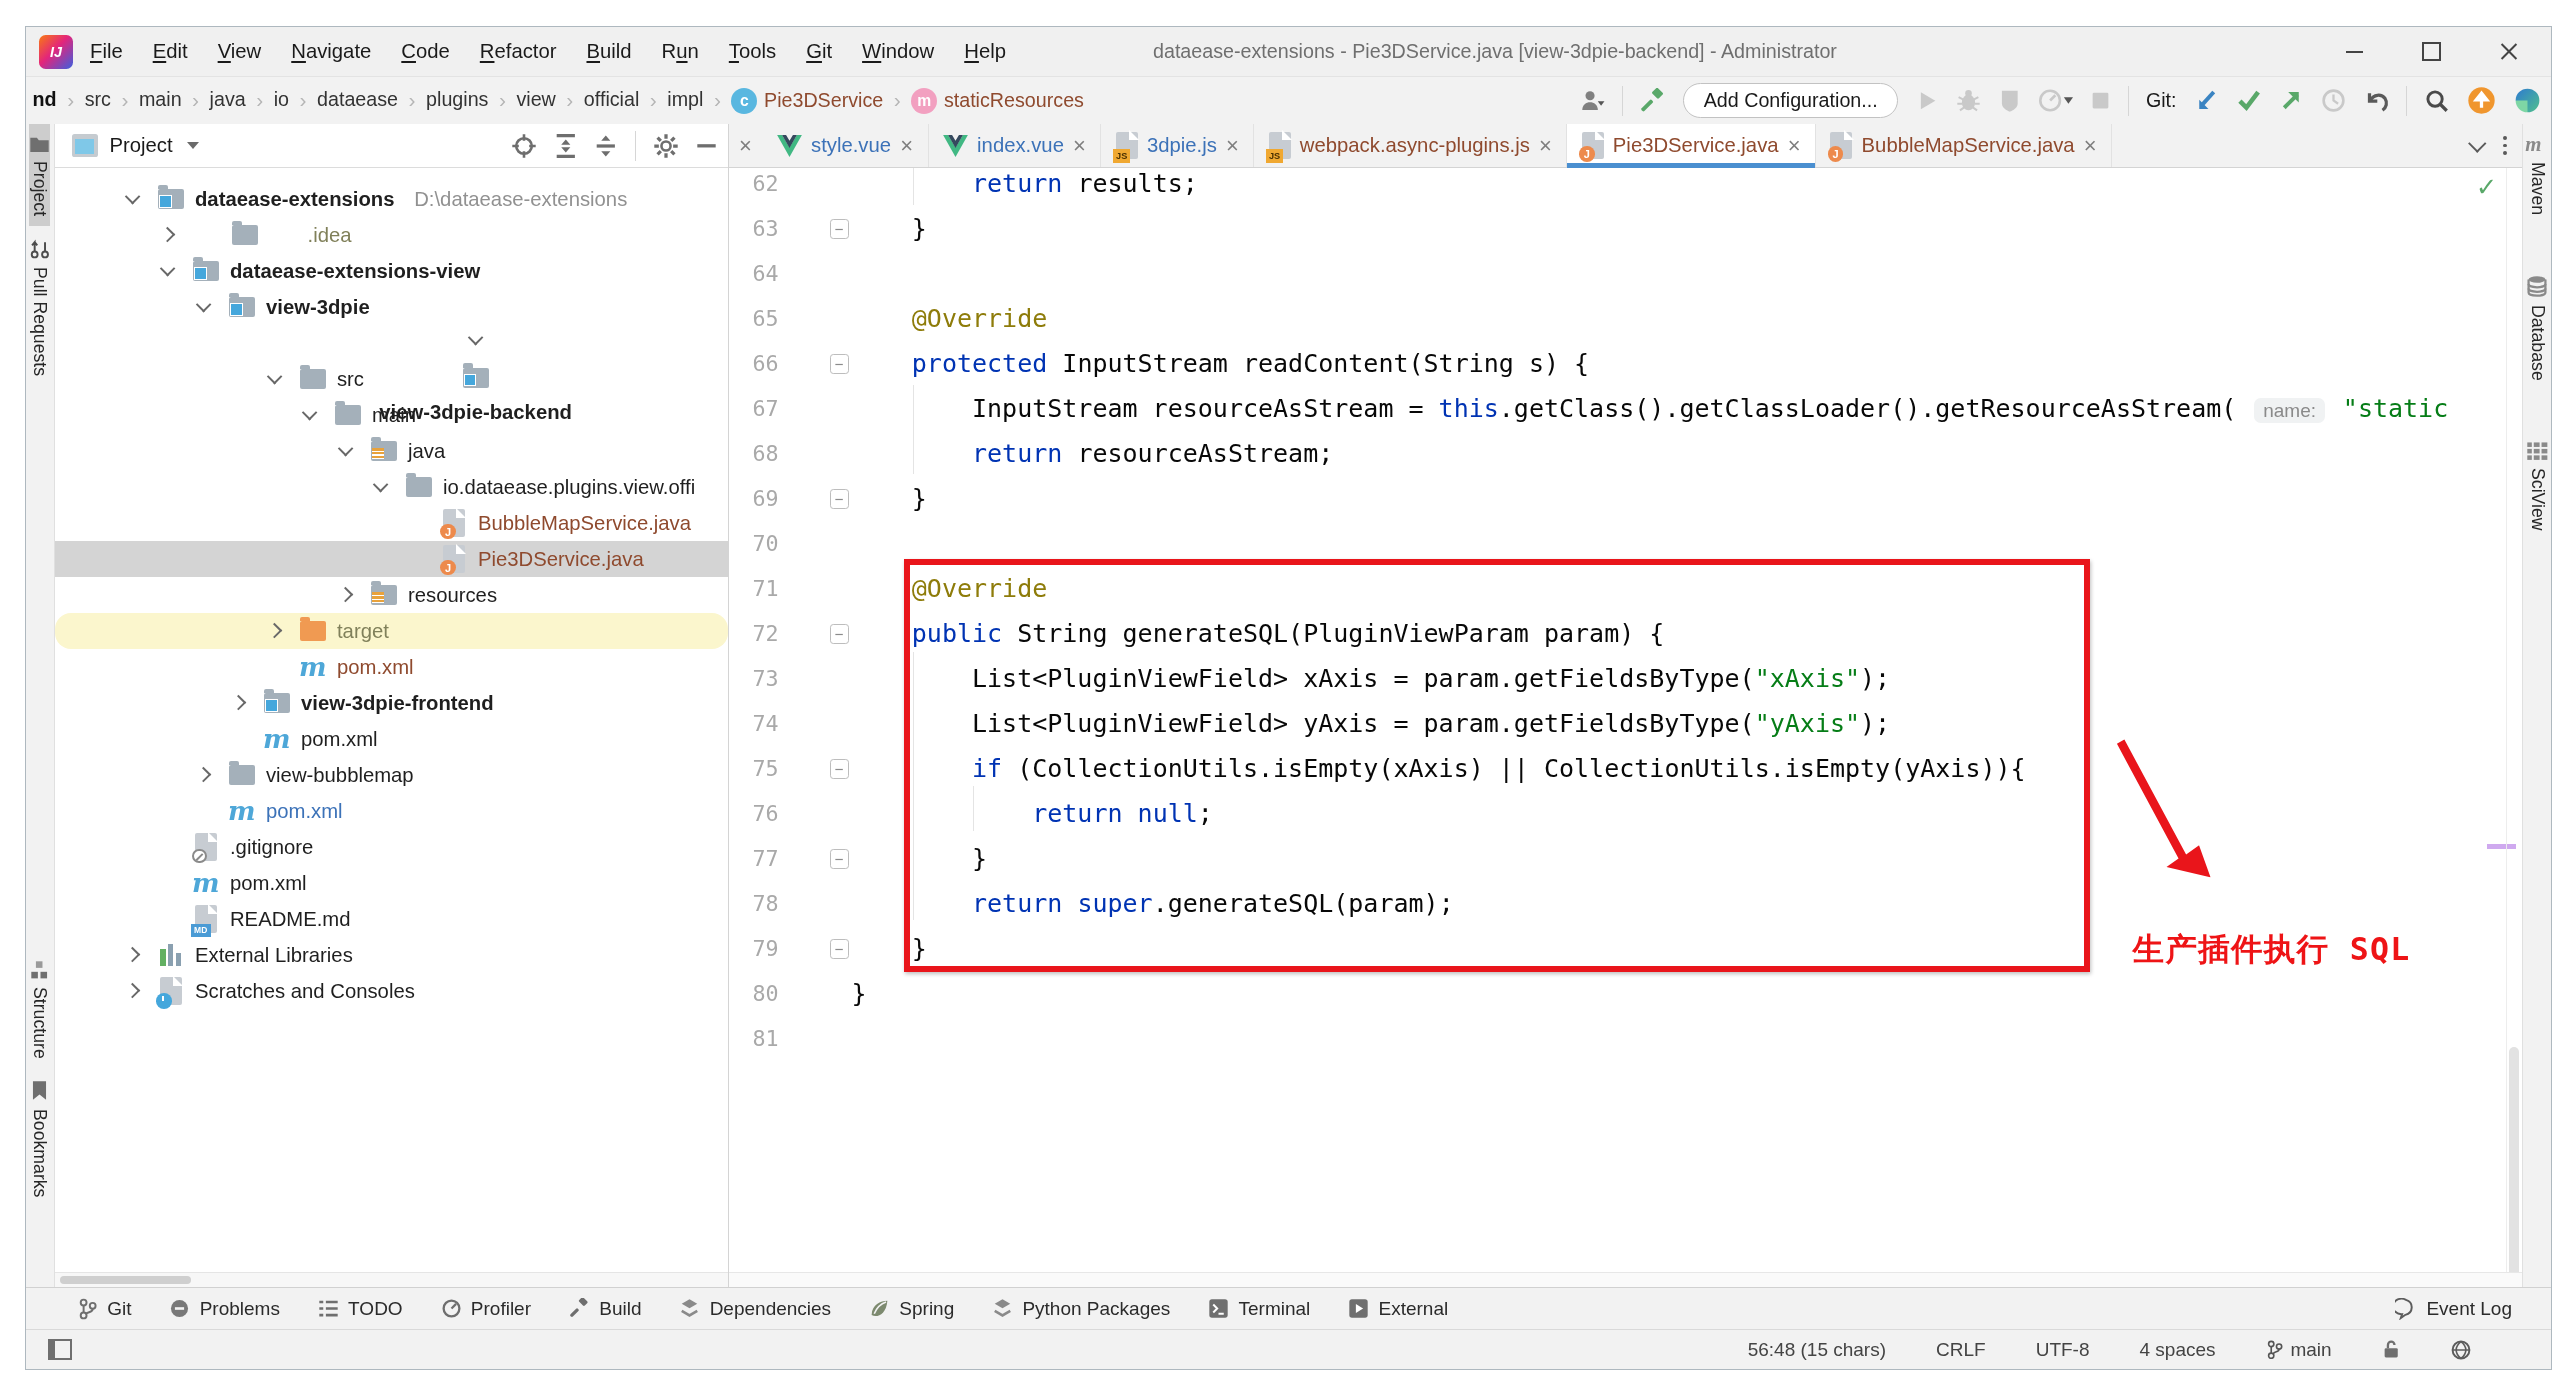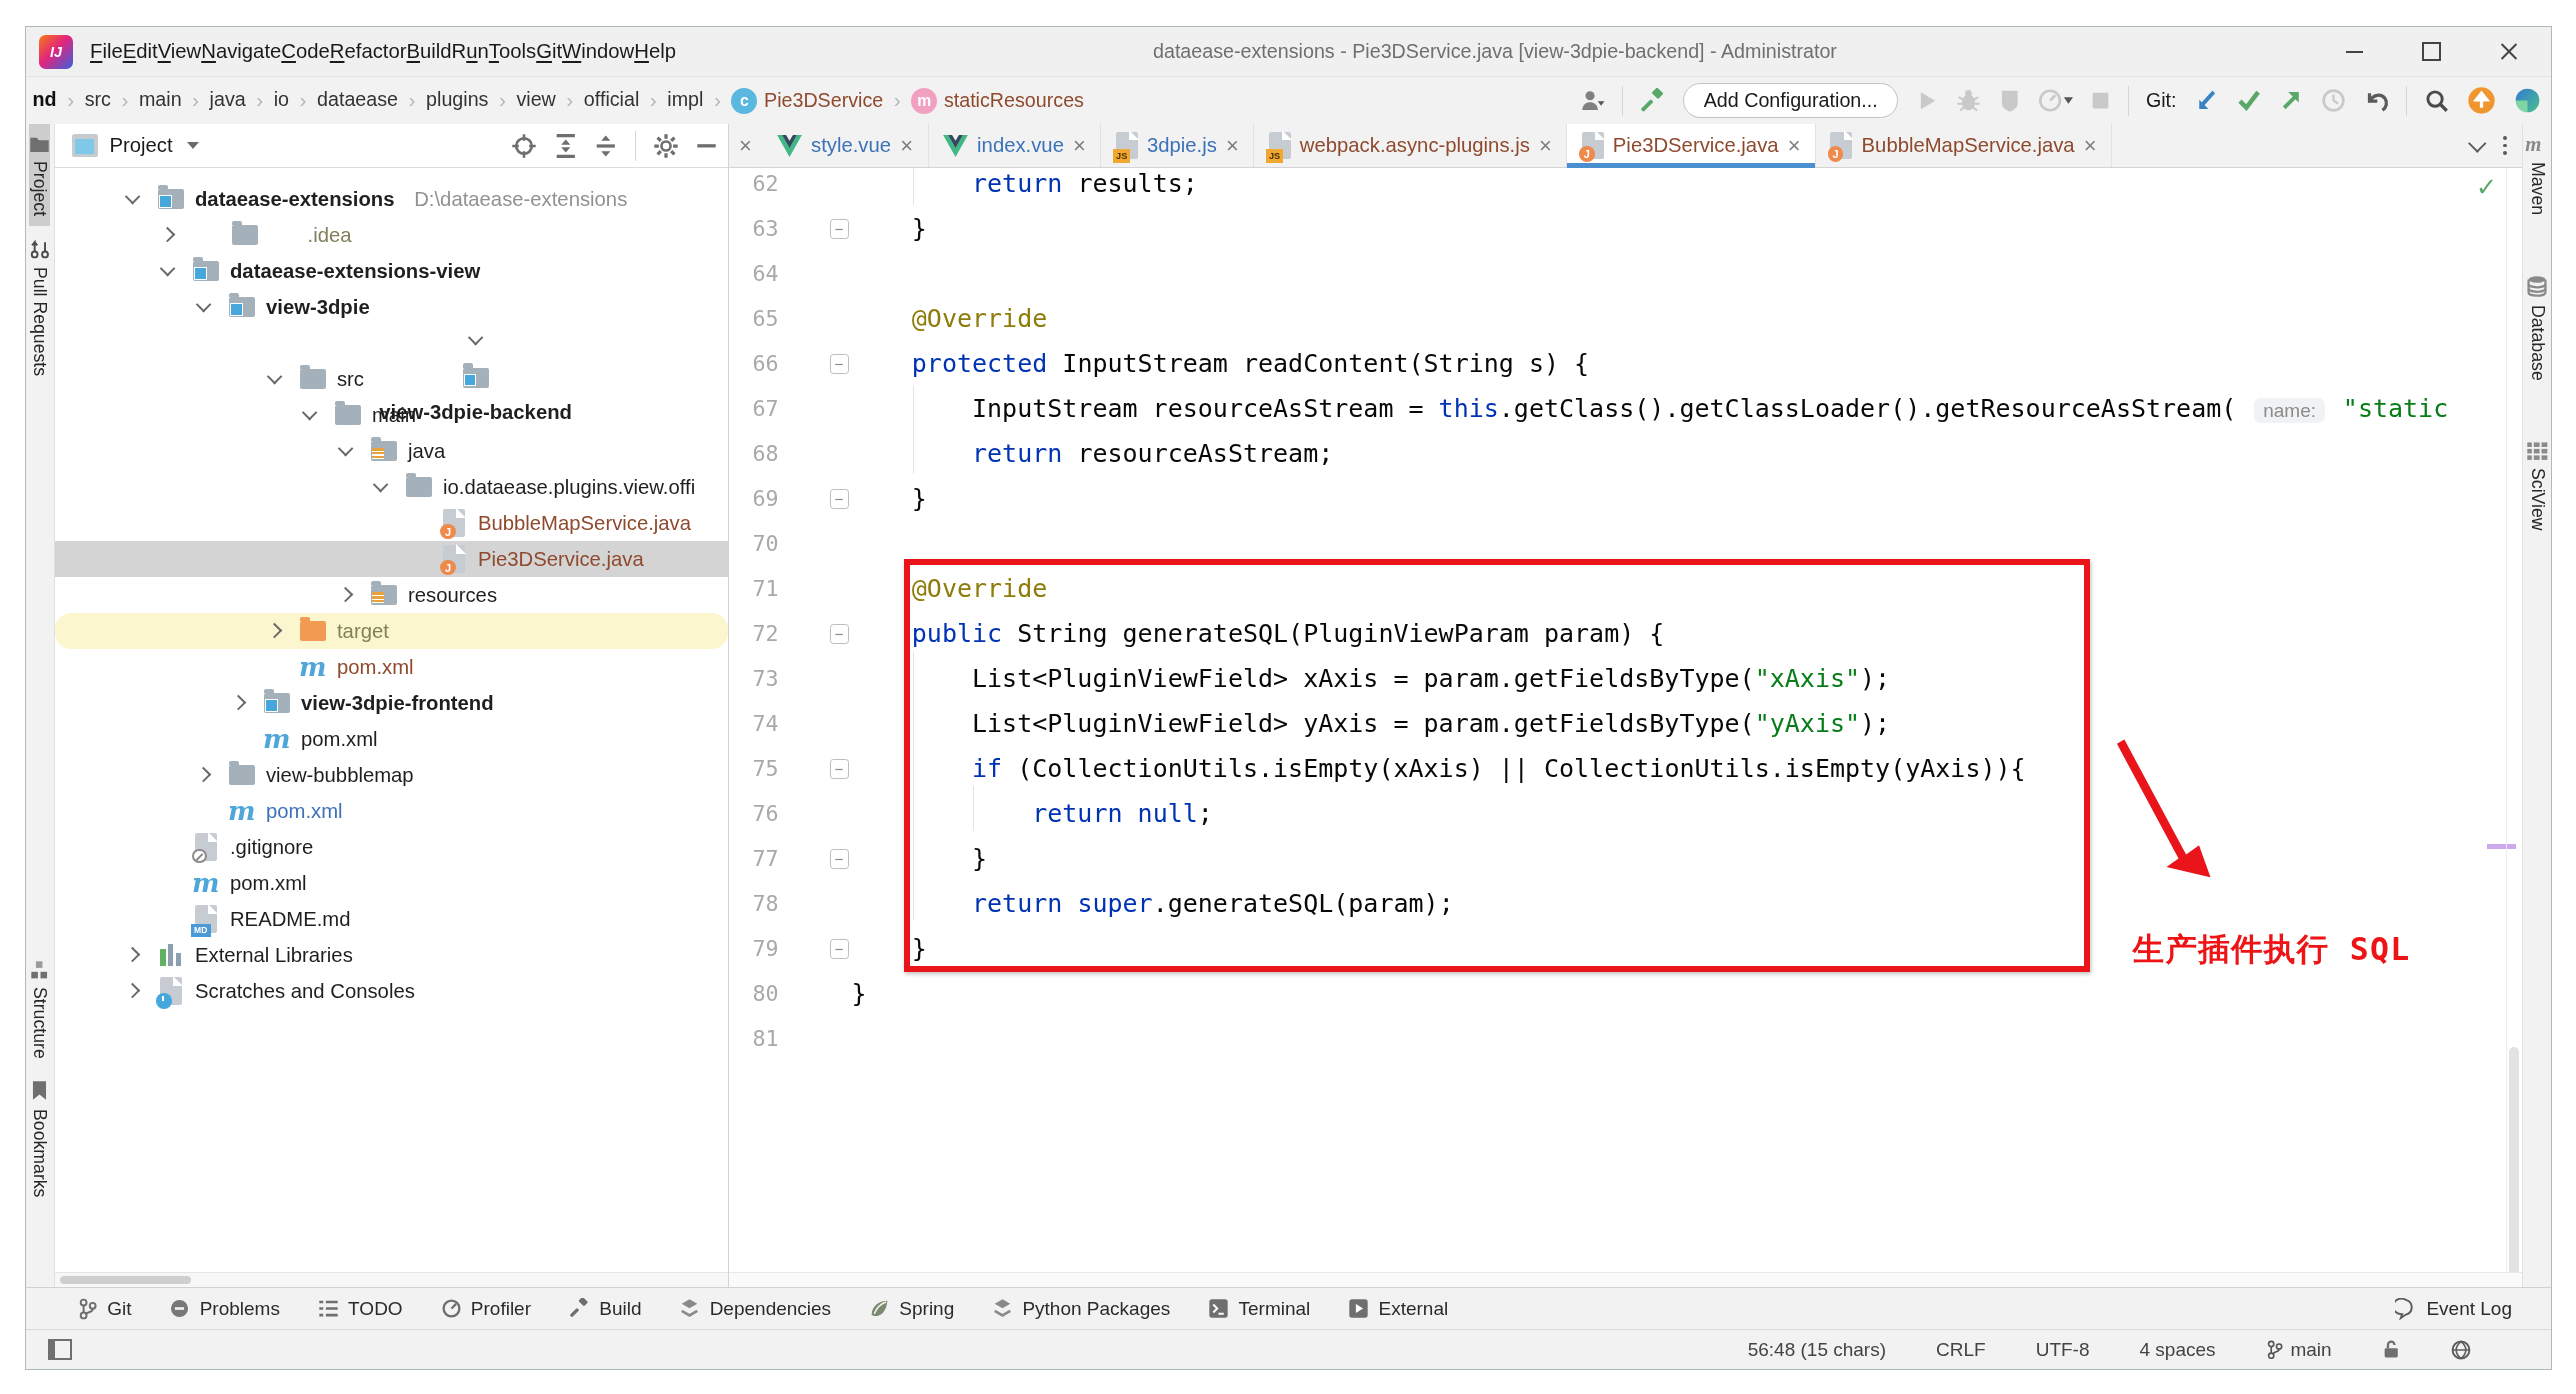--- a/index.html
+++ b/index.html
@@ -6,21 +6,21 @@
   #page{position:relative;width:2576px;height:1395px;background:#ffffff;overflow:hidden;
         font-family:"Liberation Sans","DejaVu Sans",sans-serif;-webkit-font-smoothing:antialiased;}
   #win{position:absolute;left:25px;top:26px;width:2527px;height:1344px;background:#f2f2f2;
        border:1.3px solid #aeb8bf;box-sizing:border-box;display:flex;flex-direction:column;}
 
   
   #titlebar{height:49px;background:#f0f0f0;display:flex;align-items:center;position:relative;flex:none;}
   .logo{width:34px;height:34px;margin:0 17px 0 13px;border-radius:6.6px;
         background:linear-gradient(135deg,#f97a12 0%,#e3257b 45%,#3b5fe0 100%);
         color:#fff;font-weight:bold;font-style:italic;font-size:14.4px;display:flex;align-items:center;justify-content:center;}
-  #menu{display:flex;font-size:20.3px;color:#1a1a1a;}
+  #menu{display:flex;gap:30px;font-size:20.3px;color:#1a1a1a;}
   #menu .mi{cursor:default;}
   #menu .mi u{text-decoration:underline;text-underline-offset:3.3px;}
   .wtitle{position:absolute;left:1127px;top:0;height:49px;display:flex;align-items:center;
           font-size:19.7px;color:#6f6f6f;white-space:nowrap;}
   .wbtns{position:absolute;right:3.9px;top:0;height:49px;display:flex;}
   .wbtn{width:77px;height:49px;display:flex;align-items:center;justify-content:center;}
   .glyph-min{width:17px;height:2px;background:#444;}
   .glyph-max{width:15.7px;height:15.7px;border:2px solid #444;}
   .glyph-cls{position:relative;width:18.4px;height:18.4px;}
   .glyph-cls:before,.glyph-cls:after{content:"";position:absolute;left:8.5px;top:-1.3px;width:2px;height:21px;background:#444;}

